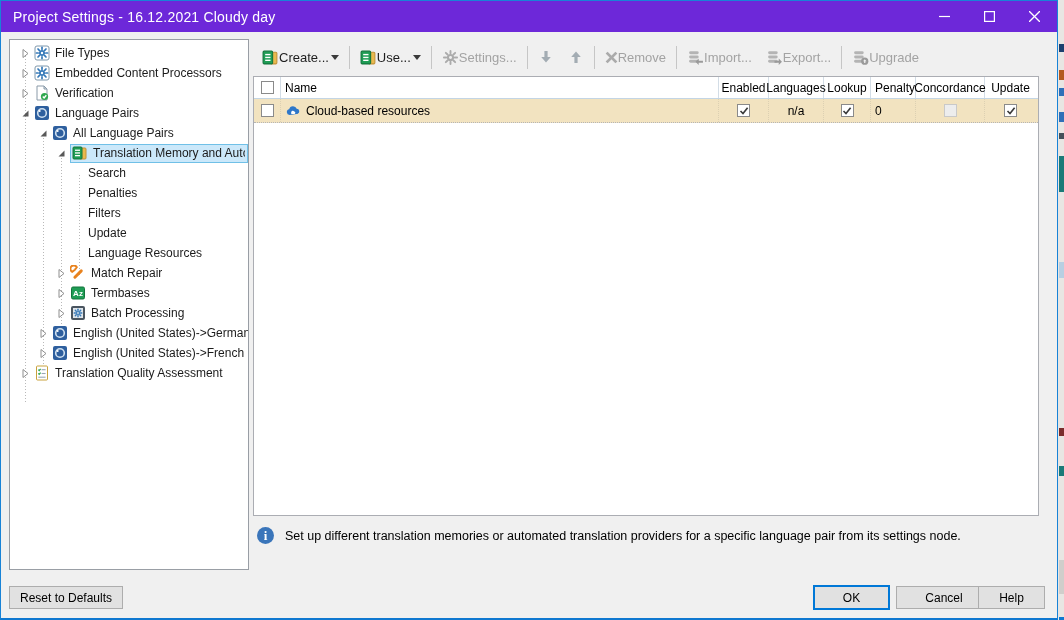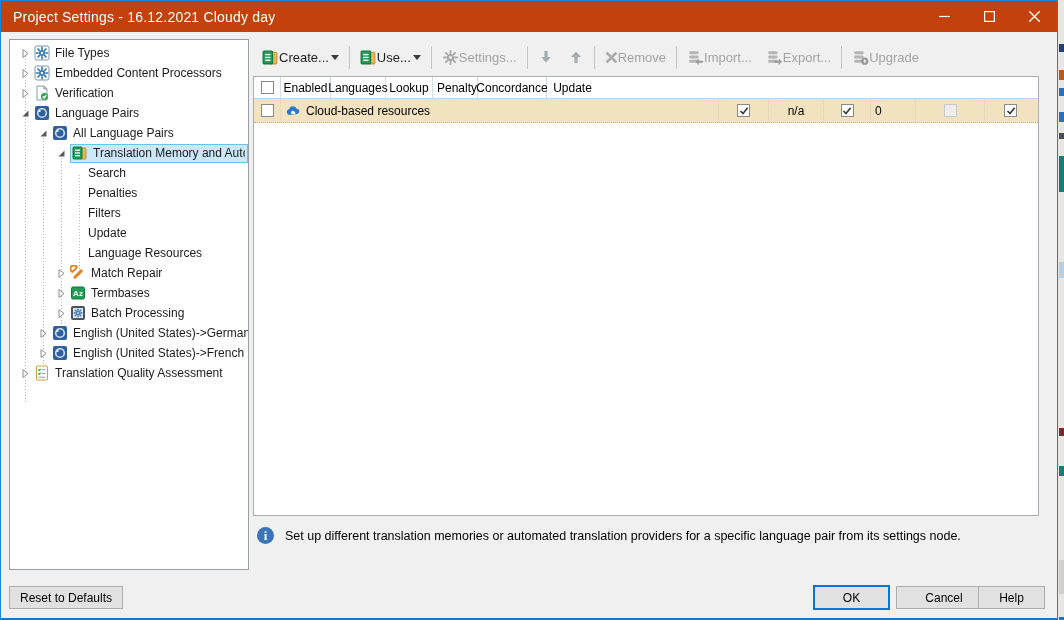--- a/index.html
+++ b/index.html
@@ -1,20 +1,20 @@
 <!DOCTYPE html>
 <html><head>
 <meta charset="utf-8">
 <style>
   * { margin:0; padding:0; box-sizing:border-box; }
   html,body { width:1064px; height:620px; font-family:"Liberation Sans", sans-serif; font-size:12px; background:#e6e5e3; overflow:hidden; }
   .dialog { position:absolute; left:0; top:0; width:1058px; height:620px; background:#f0f0f0; border:1px solid #1883d7; border-bottom:2px solid #0f78d0; }
 
   
-  .titlebar { position:absolute; left:0; top:0; right:0; height:31px; background:#c2410c; display:flex; align-items:center; color:#fff; }
+  .titlebar { position:absolute; left:0; top:0; right:0; height:31px; background:#6d28d9; display:flex; align-items:center; color:#fff; }
   .title-text { padding-left:12px; font-size:14px; letter-spacing:.2px; }
   .win-controls { margin-left:auto; display:flex; height:31px; }
   .win-btn { width:45px; height:31px; display:flex; align-items:center; justify-content:center; }
 
   
   .tree-panel { position:absolute; left:8px; top:38px; width:240px; height:531px; background:#fff; border:1px solid #999ea5; overflow:hidden; padding-top:3px; }
   .tree-item { height:20px; display:flex; align-items:center; white-space:nowrap; color:#1b1b1b; position:relative; }
   .lvl0 { padding-left:10px; } .lvl1 { padding-left:28px; } .lvl2 { padding-left:46px; } .lvl3 { padding-left:64px; }
   .expander { width:11px; height:11px; margin-right:3px; flex:none; }
   .tree-icon { width:16px; height:16px; margin-right:5px; flex:none; position:relative; }
@@ -410,20 +410,23 @@
         </svg>
       <span>Upgrade</span>
     </div>
   </div>
 
   <div class="tm-table">
     <div class="thead">
       <div class="th c-cb">
         <span class="cb"></span>
       </div>
+      <div class="th c-name">
+          <span>Name</span>
+        </div>
       <div class="th c-en">
           <span>Enabled</span>
         </div>
       <div class="th c-lang">
           <span>Languages</span>
         </div>
       <div class="th c-look">
           <span>Lookup</span>
         </div>
       <div class="th c-pen">

